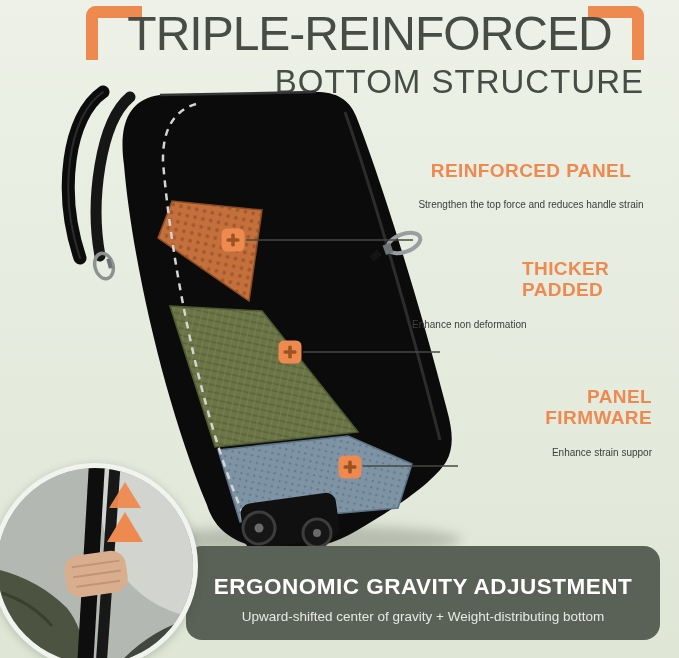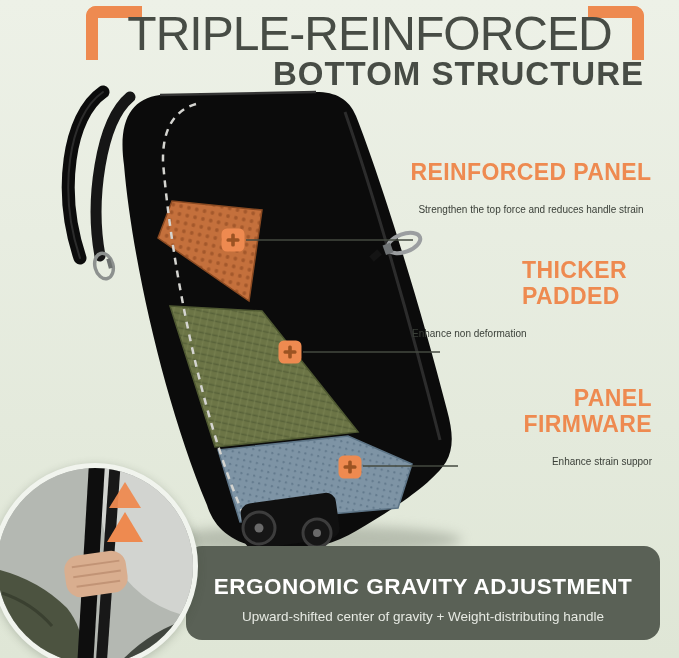--- a/index.html
+++ b/index.html
@@ -11,27 +11,27 @@
   
   .bracket{position:absolute;width:44px;height:42px;}
   .bracket-left{left:86px;top:6px;border-top:12px solid var(--accent);border-left:12px solid var(--accent);border-radius:10px 0 0 0;}
   .bracket-right{right:35px;top:6px;border-top:12px solid var(--accent);border-right:12px solid var(--accent);border-radius:0 10px 0 0;}
   .main-title{
     position:absolute;top:10px;left:104px;right:44px;text-align:center;
     font-size:48px;line-height:1;font-weight:400;letter-spacing:-1px;color:var(--heading);
     white-space:nowrap;
   }
   .sub-title{
-    position:absolute;top:57px;right:35px;text-align:right;
-    font-size:33px;line-height:1;font-weight:700;letter-spacing:1px;color:var(--heading);
+    position:absolute;top:65px;right:35px;text-align:right;
+    font-size:33px;line-height:1;font-weight:400;letter-spacing:1px;color:var(--heading);
     white-space:nowrap;
   }
   
   .callout{position:absolute;}
-  .callout-title{font-size:23px;font-weight:700;line-height:1.12;letter-spacing:.4px;color:var(--accent);}
+  .callout-title{font-size:19px;font-weight:700;line-height:1.12;letter-spacing:.4px;color:var(--accent);}
   .callout-desc{font-size:10px;line-height:1.28;color:var(--body-text);margin-top:18px;}
   .callout-1{left:402px;top:160px;width:258px;text-align:center;}
   .callout-2{right:27px;top:258px;width:240px;text-align:left;}
   .callout-3{right:27px;top:386px;width:240px;text-align:right;}
   .callout-2 .callout-title,.callout-3 .callout-title{max-width:130px;margin-left:auto;}
   .callout-2 .callout-desc,.callout-3 .callout-desc{white-space:nowrap;}
   
   .banner{
     position:absolute;left:186px;top:546px;width:474px;height:94px;
     background:var(--banner-bg);border-radius:16px;text-align:center;box-sizing:border-box;padding-top:28px;
@@ -170,21 +170,21 @@
     <div class="callout-desc">Enhance non deformation</div>
   </div>
 
   <div class="callout callout-3">
     <div class="callout-title">PANEL FIRMWARE</div>
     <div class="callout-desc">Enhance strain suppor</div>
   </div>
 
   <div class="banner">
     <div class="banner-title">ERGONOMIC GRAVITY ADJUSTMENT</div>
-    <div class="banner-sub">Upward-shifted center of gravity + Weight-distributing handle</div>
+    <div class="banner-sub">Upward-shifted center of gravity + Weight-distributing bottom</div>
   </div>
 
   <div class="inset">
     <svg width="196" height="196" viewBox="0 0 196 196">
       <rect width="196" height="196" fill="#b4b8b2"></rect>
 
       <path d="M 95 -5 L 200 -5 L 200 150 Q 150 142 122 102 Q 102 62 95 -5 Z" fill="#d2d4d0"></path>
       <path d="M 200 148 L 200 200 L 118 200 Q 150 162 200 148 Z" fill="#41463f"></path>
 
       <path d="M -5 100 Q 40 110 70 140 Q 90 165 85 200 L -5 200 Z" fill="#4c5340"></path>

